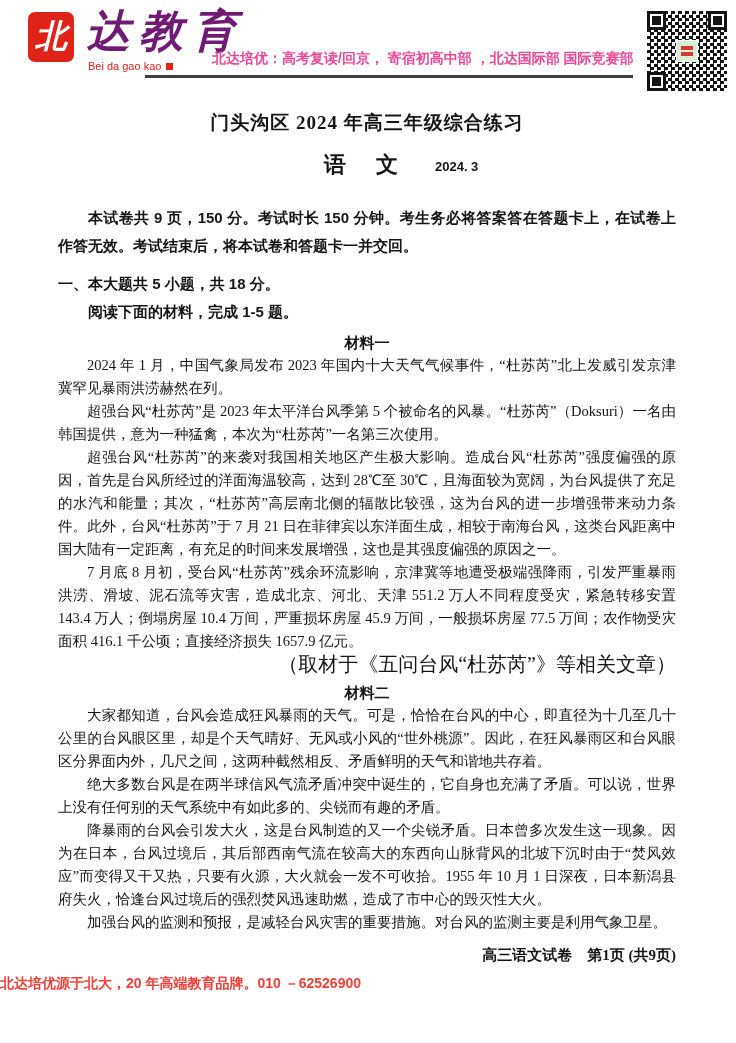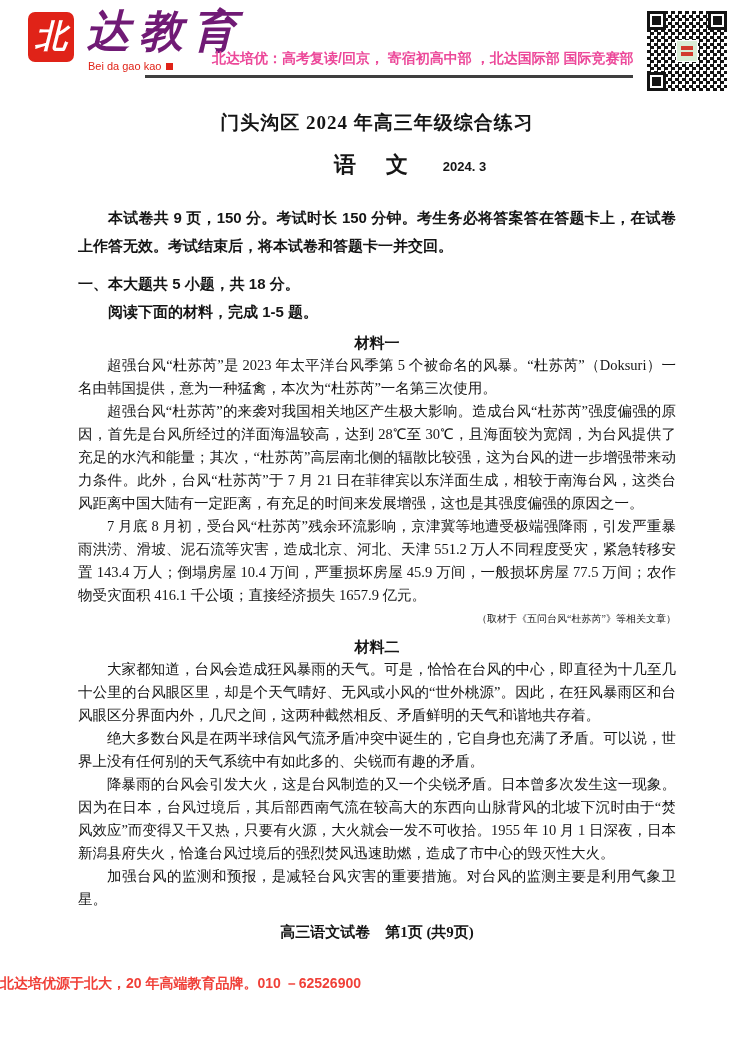--- a/index.html
+++ b/index.html
@@ -62,21 +62,21 @@
   .finder::after { content: ""; position: absolute; inset: 2px; background: #141414; }
   .f-tl { left: 3px; top: 3px; } .f-tr { right: 3px; top: 3px; } .f-bl { left: 3px; bottom: 3px; }
   .qr-center {
     position: absolute; left: 50%; top: 50%; transform: translate(-50%, -50%);
     width: 20px; height: 20px; background: #d9edd6; border: 1px solid #ffffff;
     display: flex; flex-direction: column; gap: 2px; align-items: center; justify-content: center;
   }
   .qr-center i { display: block; width: 12px; height: 4px; background: #d23b2e; }
 
   
-  .content { padding: 0 60px 0 78px; }
+  .content { padding: 0 60px 0 58px; }
   .exam-title {
     margin: 16px 0 0; text-align: center;
     font-size: 19px; font-weight: bold; letter-spacing: 1px;
     font-family: "Liberation Serif", serif;
   }
   .subject-row { position: relative; margin-top: 14px; text-align: center; height: 30px; }
   .subject {
     font-size: 22px; font-weight: bold; letter-spacing: 12px;
     font-family: "Liberation Sans", sans-serif;
     text-align: center;
@@ -107,25 +107,25 @@
     font-size: 15px; line-height: 23px; font-weight: bold;
     font-family: "Liberation Sans", sans-serif;
   }
   .body-p {
     margin: 0;
     font-size: 14.5px; line-height: 23px;
     text-indent: 2em; text-align: justify;
     font-family: "Liberation Serif", serif;
   }
   .attribution {
-    margin: 0; font-size: 10px; line-height: 23px; text-align: right;
+    margin: 0; font-size: 20px; line-height: 23px; text-align: right;
     font-family: "Liberation Serif", serif;
   }
   .page-footer {
-    margin-top: 12px; text-align: center;
+    margin-top: 12px; text-align: right;
     font-size: 15px; font-weight: bold;
     font-family: "Liberation Serif", serif;
   }
   .brand-footer {
     position: absolute; left: 0; right: 90px; bottom: 50px;
     text-align: left; color: #f04038; font-weight: bold; font-size: 14px;
     font-family: "Liberation Sans", sans-serif;
   }
 </style>
 </head>
@@ -163,20 +163,21 @@
       <span class="subject">语 文</span>
       <span class="exam-date">2024. 3</span>
     </div>
 
     <p class="intro">本试卷共 9 页，150 分。考试时长 150 分钟。考生务必将答案答在答题卡上，在试卷上作答无效。考试结束后，将本试卷和答题卡一并交回。</p>
 
     <p class="sec-head">一、本大题共 5 小题，共 18 分。</p>
     <p class="sec-intro">阅读下面的材料，完成 1-5 题。</p>
 
     <h2 class="mat-head">材料一</h2>
+    <p class="body-p">2024 年 1 月，中国气象局发布 2023 年国内十大天气气候事件，“杜苏芮”北上发威引发京津冀罕见暴雨洪涝赫然在列。</p>
     <p class="body-p">超强台风“杜苏芮”是 2023 年太平洋台风季第 5 个被命名的风暴。“杜苏芮”（Doksuri）一名由韩国提供，意为一种猛禽，本次为“杜苏芮”一名第三次使用。</p>
     <p class="body-p">超强台风“杜苏芮”的来袭对我国相关地区产生极大影响。造成台风“杜苏芮”强度偏强的原因，首先是台风所经过的洋面海温较高，达到 28℃至 30℃，且海面较为宽阔，为台风提供了充足的水汽和能量；其次，“杜苏芮”高层南北侧的辐散比较强，这为台风的进一步增强带来动力条件。此外，台风“杜苏芮”于 7 月 21 日在菲律宾以东洋面生成，相较于南海台风，这类台风距离中国大陆有一定距离，有充足的时间来发展增强，这也是其强度偏强的原因之一。</p>
     <p class="body-p">7 月底 8 月初，受台风“杜苏芮”残余环流影响，京津冀等地遭受极端强降雨，引发严重暴雨洪涝、滑坡、泥石流等灾害，造成北京、河北、天津 551.2 万人不同程度受灾，紧急转移安置 143.4 万人；倒塌房屋 10.4 万间，严重损坏房屋 45.9 万间，一般损坏房屋 77.5 万间；农作物受灾面积 416.1 千公顷；直接经济损失 1657.9 亿元。</p>
     <p class="attribution">（取材于《五问台风“杜苏芮”》等相关文章）</p>
 
     <h2 class="mat-head">材料二</h2>
     <p class="body-p">大家都知道，台风会造成狂风暴雨的天气。可是，恰恰在台风的中心，即直径为十几至几十公里的台风眼区里，却是个天气晴好、无风或小风的“世外桃源”。因此，在狂风暴雨区和台风眼区分界面内外，几尺之间，这两种截然相反、矛盾鲜明的天气和谐地共存着。</p>
     <p class="body-p">绝大多数台风是在两半球信风气流矛盾冲突中诞生的，它自身也充满了矛盾。可以说，世界上没有任何别的天气系统中有如此多的、尖锐而有趣的矛盾。</p>
     <p class="body-p">降暴雨的台风会引发大火，这是台风制造的又一个尖锐矛盾。日本曾多次发生这一现象。因为在日本，台风过境后，其后部西南气流在较高大的东西向山脉背风的北坡下沉时由于“焚风效应”而变得又干又热，只要有火源，大火就会一发不可收拾。1955 年 10 月 1 日深夜，日本新潟县府失火，恰逢台风过境后的强烈焚风迅速助燃，造成了市中心的毁灭性大火。</p>
     <p class="body-p">加强台风的监测和预报，是减轻台风灾害的重要措施。对台风的监测主要是利用气象卫星。</p>

